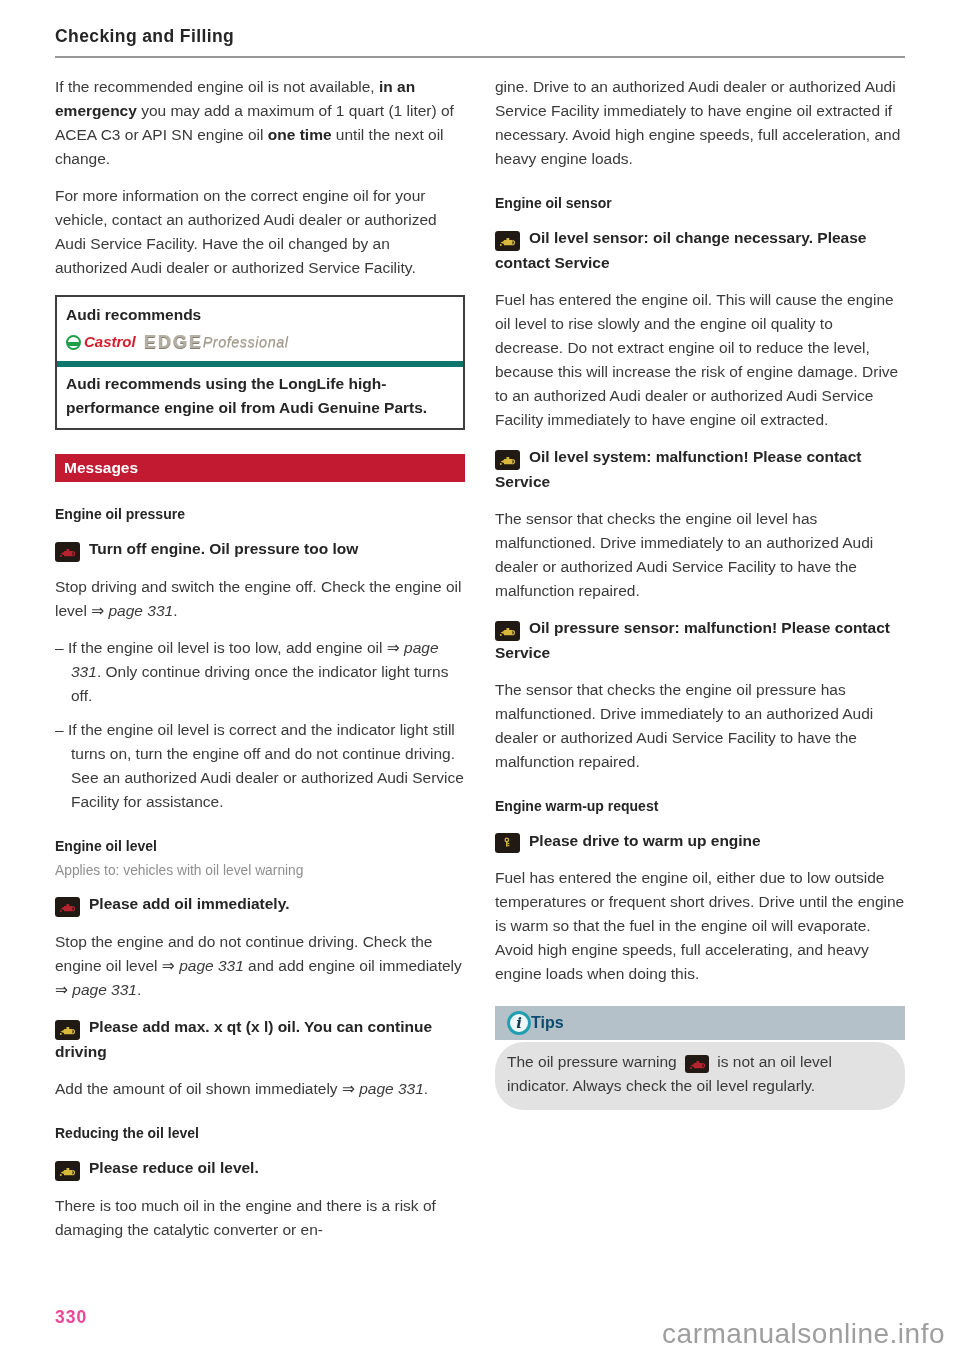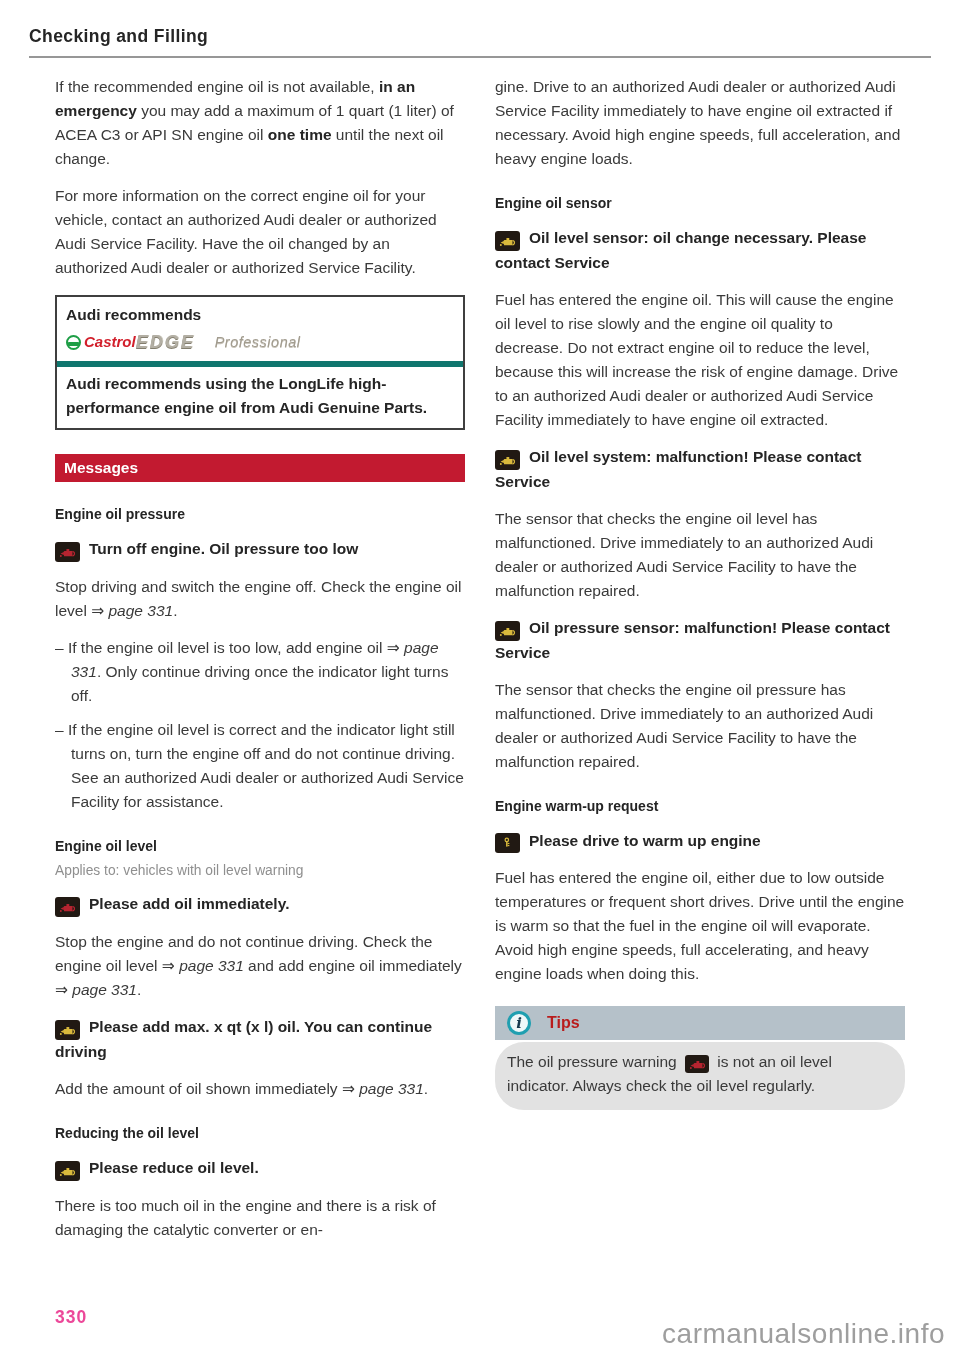--- a/index.html
+++ b/index.html
@@ -19,21 +19,21 @@
     font-family:"Liberation Sans","DejaVu Sans",sans-serif;
     background:#ffffff;
     color:var(--text-main);
   }
   .page{
     position:relative;
     width:960px;height:1358px;
     background:#fff;
     overflow:hidden;
   }
-  .page-header{padding:0 29px;}
+  .page-header{padding:0 55px;}
   .page-title{
     font-size:17.5px;font-weight:700;color:var(--text-head);
     letter-spacing:.4px;
     margin:26px 0 9px 0;
   }
   .header-rule{border-bottom:2px solid var(--rule-gray);}
   .columns{
     display:flex;gap:30px;
     padding:17px 55px 0 55px;
   }
@@ -65,46 +65,46 @@
   .castrol-line{display:flex;align-items:center;margin-top:3px;height:24px;}
   .castrol-mark{
     position:relative;display:inline-block;width:15px;height:15px;border-radius:50%;
     background:#fff;border:2px solid #1e9e46;margin-right:3px;flex:none;
   }
   .castrol-mark::after{
     content:"";position:absolute;left:-1px;top:5px;width:13px;height:4px;
     background:#1e9e46;border-radius:2px;
   }
   .castrol-word{
-    color:#d21f2b;font-weight:700;font-style:italic;font-size:15px;margin-right:0;
+    color:#d21f2b;font-weight:700;font-style:italic;font-size:15px;margin-right:8px;
   }
   .edge-word{
-    font-weight:700;font-style:italic;font-size:18px;letter-spacing:2px;
-    color:#b3afa4;text-shadow:0 1px 0 #837e6e,1px 0 0 #cfccc2;margin-right:20px;
+    font-weight:700;font-size:18px;letter-spacing:2px;
+    color:#b3afa4;text-shadow:0 1px 0 #837e6e,1px 0 0 #cfccc2;margin-right:0;
   }
   .prof-word{
     font-style:italic;font-size:14.5px;letter-spacing:.5px;color:#a29c8f;
     text-shadow:0 1px 0 #cbc7bd;
   }
   .rec-note{padding:5px 9px 8px 9px;font-weight:700;color:var(--text-head);}
   
   .tips{margin-top:20px;}
   .tips-head{
     background:var(--tips-header-bg);
     display:flex;align-items:center;
     padding:5px 12px;
   }
   .info-icon{
     width:24px;height:24px;border-radius:50%;
     background:#eef8f9;border:3px solid var(--info-teal);
     color:#14394d;font-weight:700;font-style:italic;
     font-family:"DejaVu Serif",serif;font-size:15px;
     display:inline-flex;align-items:center;justify-content:center;flex:none;
   }
-  .tips-title{font-weight:700;margin-left:16px;font-size:16px;color:#b91c1c;}
+  .tips-title{font-weight:700;font-size:16px;color:#0c4a6e;}
   .tips-body{background:var(--tips-body-bg);padding:8px 12px 12px 12px;margin-top:2px;border-radius:29px;}
   .tips-body p{margin:0;}
   .tips-body .warn-icon{margin:0 4px;width:24px;height:18px;vertical-align:-3px;}
   
   .pagenum{
     position:absolute;left:55px;bottom:30px;
     font-size:17.5px;font-weight:700;color:#ec4899;letter-spacing:1px;
   }
   .watermark{
     position:absolute;right:15px;bottom:8px;

